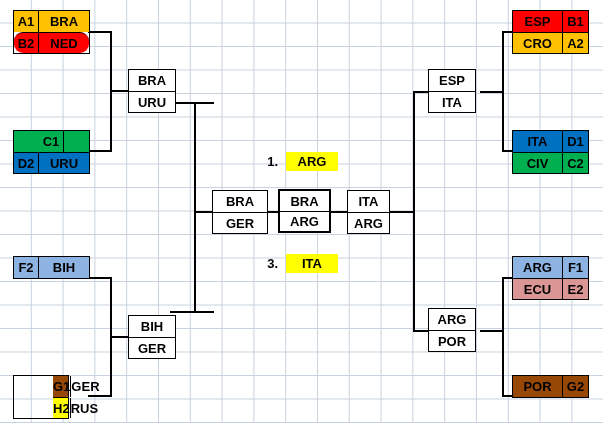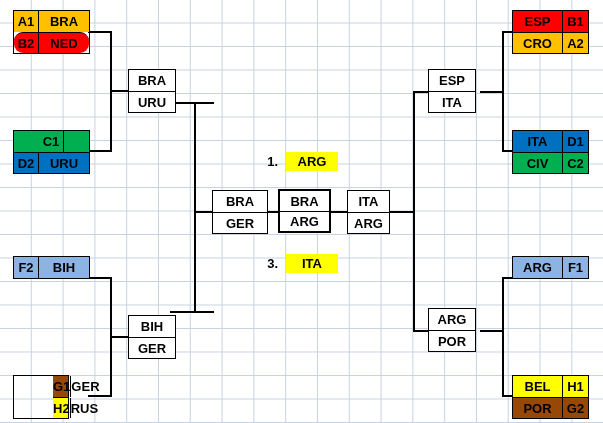--- a/index.html
+++ b/index.html
@@ -173,27 +173,27 @@
       <span class="name">CIV</span>
       <span class="code">C2</span>
     </div>
   </div>
 
   <div class="pair right" style="left:512px;top:256px;width:77px;">
     <div class="row" style="background:#8DB3E2;">
       <span class="name">ARG</span>
       <span class="code">F1</span>
     </div>
+    <div class="row" style="background:#D99694;">
+      <span class="name">ECU</span>
+      <span class="code">E2</span>
+    </div>
   </div>
 
   <div class="pair right" style="left:512px;top:375px;width:77px;">
-    <div class="row" style="background:#FFFF00;">
-      <span class="name">BEL</span>
-      <span class="code">H1</span>
-    </div>
     <div class="row" style="background:#974806;">
       <span class="name">POR</span>
       <span class="code">G2</span>
     </div>
   </div>
 
   <div class="match" style="left:128px;top:69px;width:48px;">
     <div class="mrow">BRA</div>
     <div class="mrow">URU</div>
   </div>

